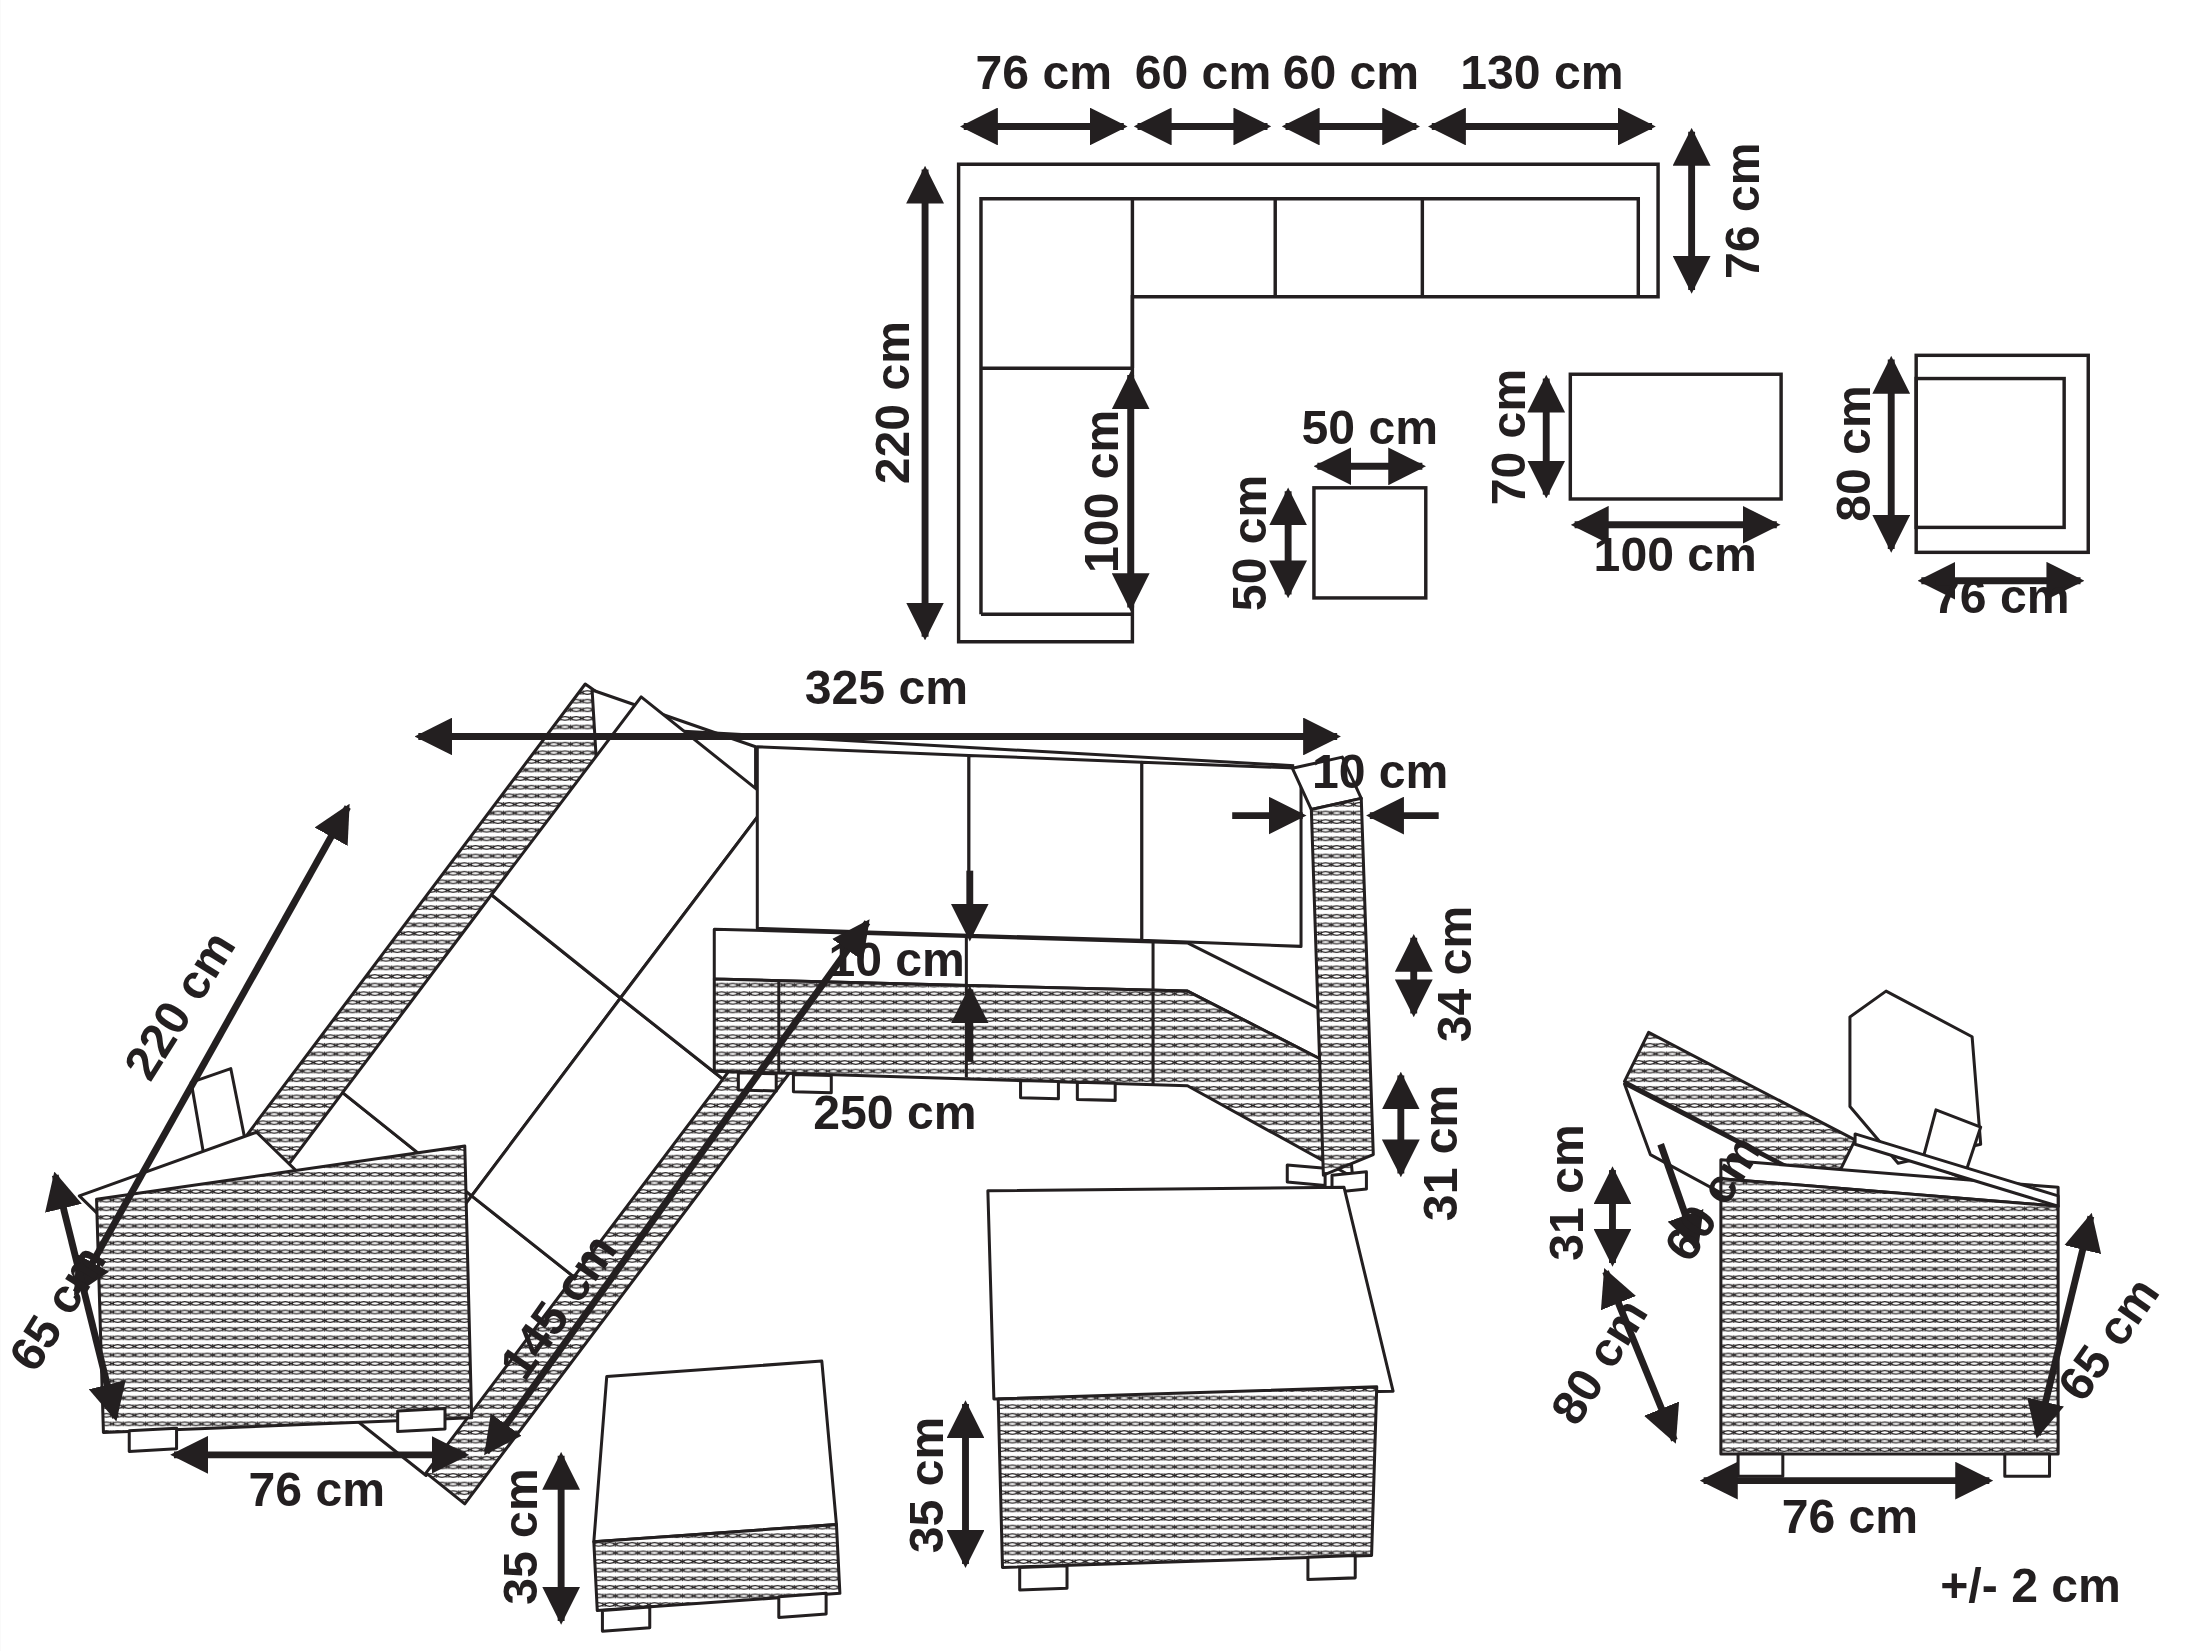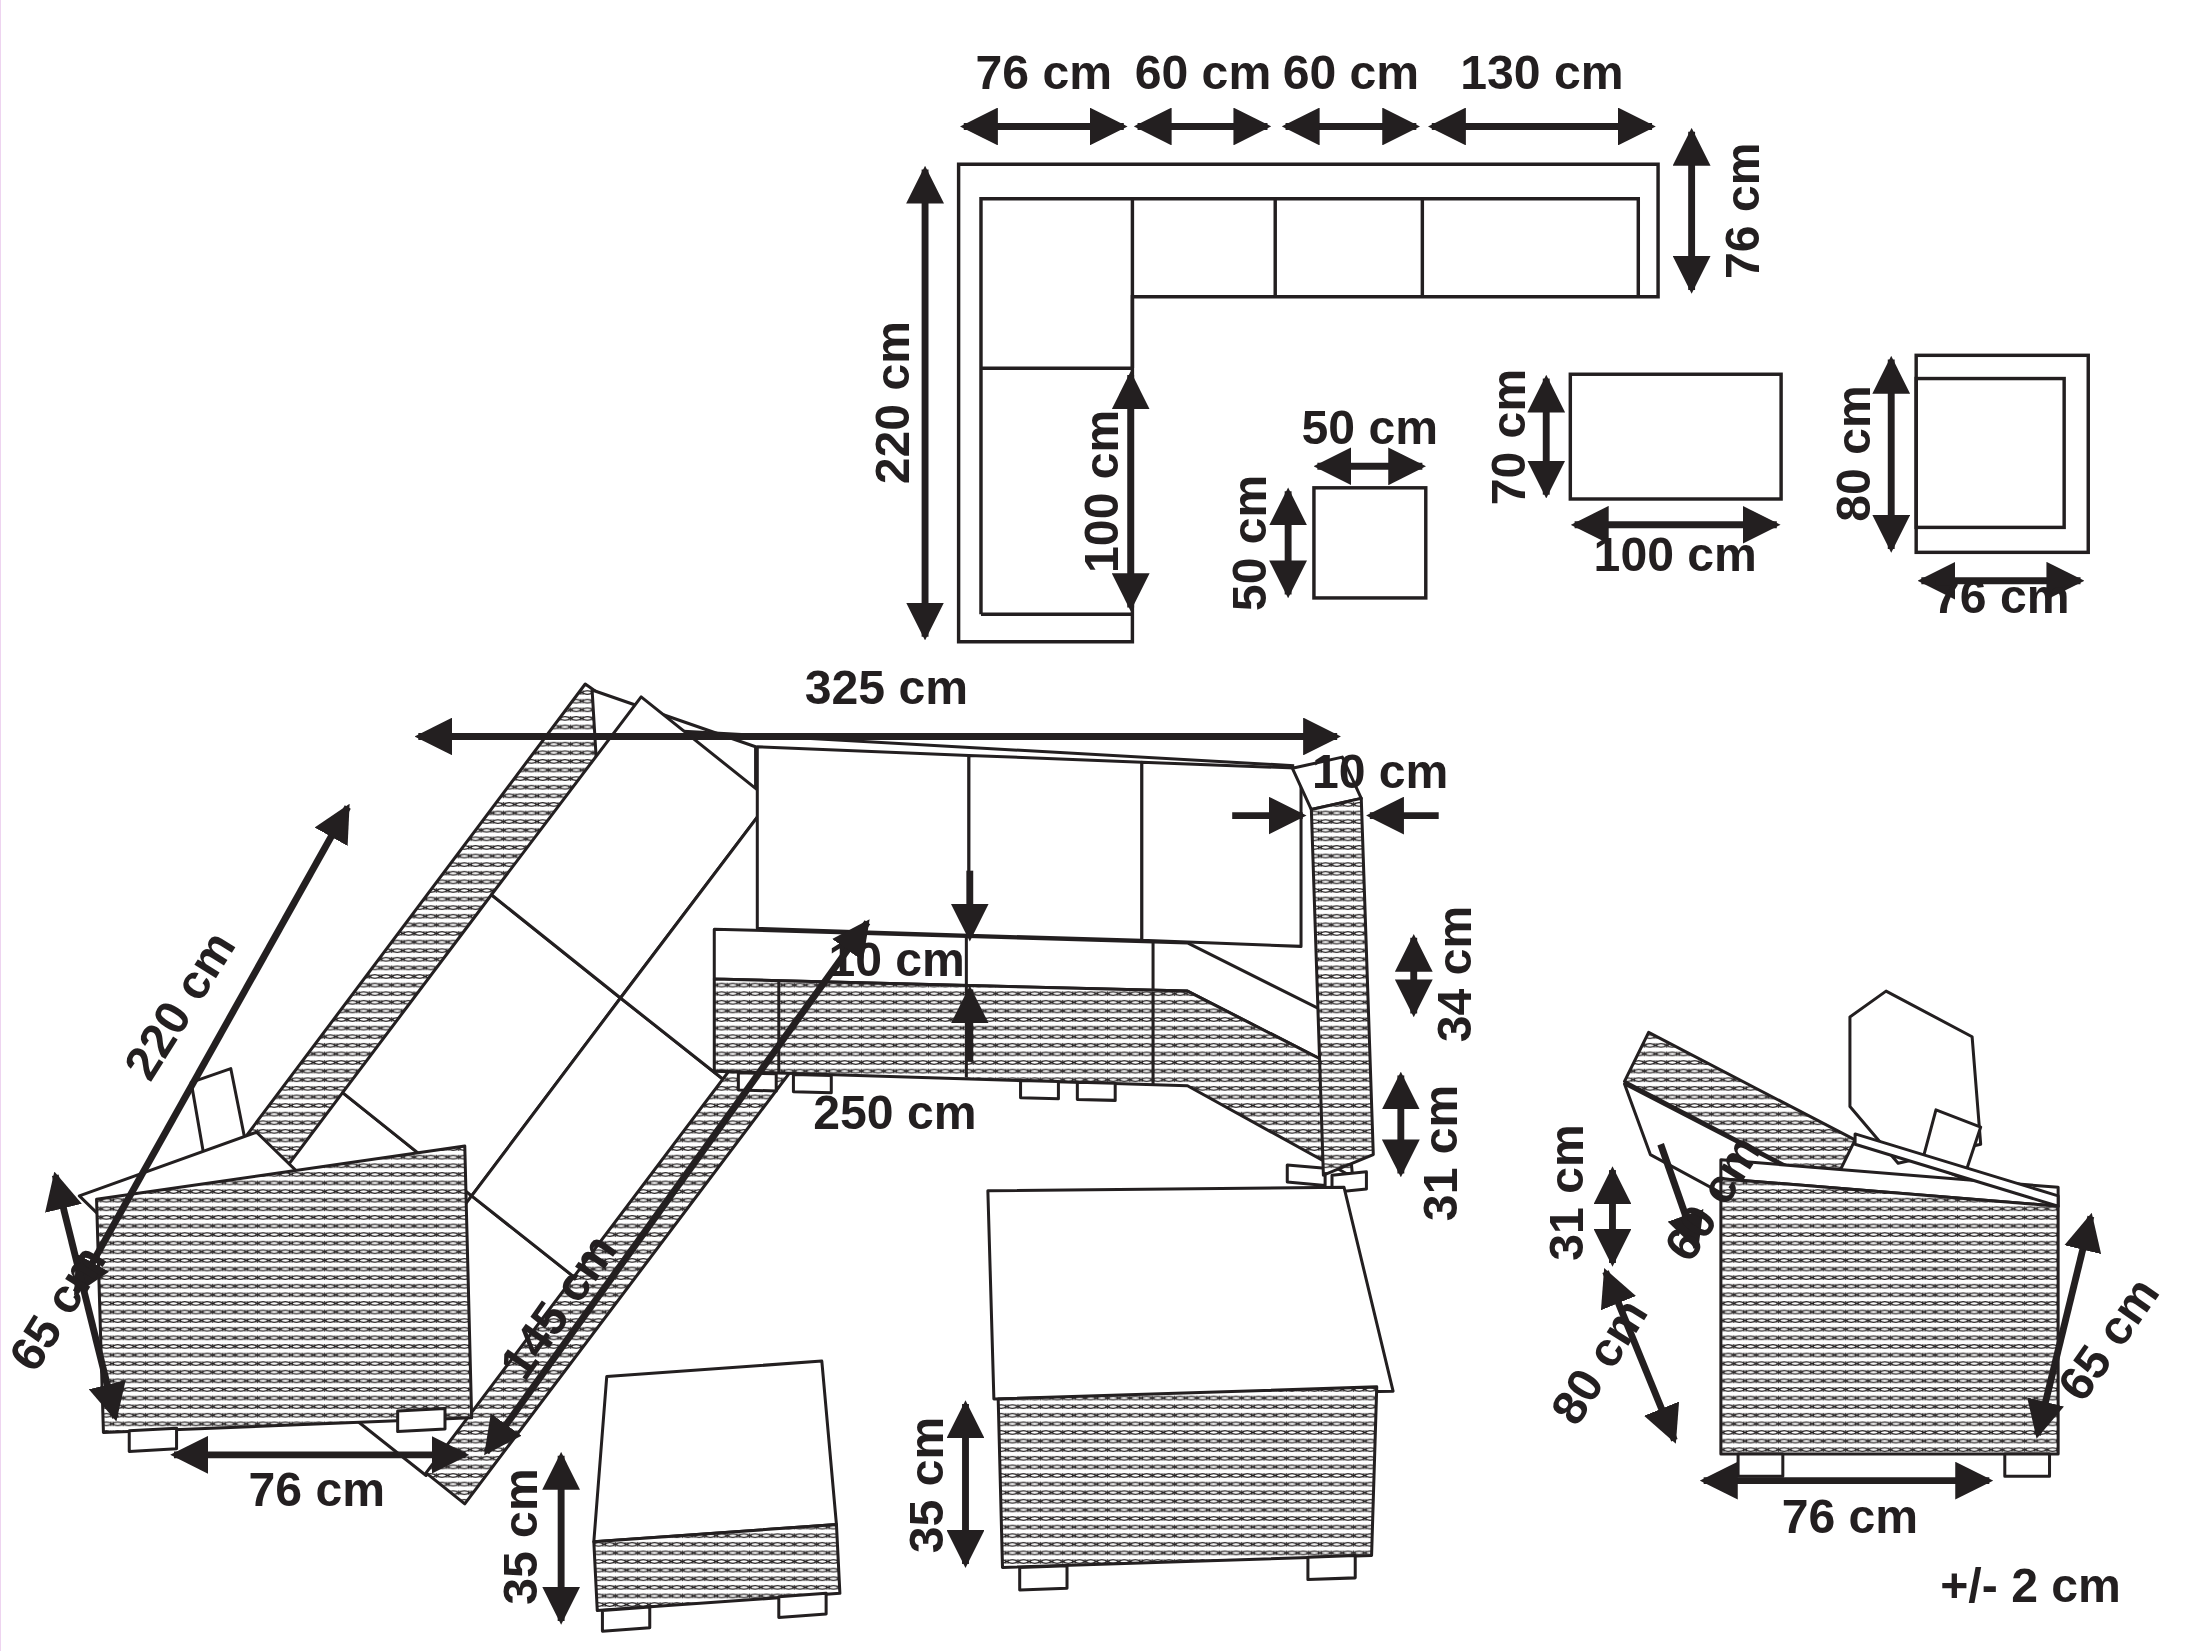--- a/index.html
+++ b/index.html
@@ -1,16 +1,16 @@
 <!DOCTYPE html>
 <html style="font-size:13.8px"><head>
 <meta charset="utf-8">
 <style>
   html,body{margin:0;padding:0;background:#ffffff;}
-  .stage{width:2202px;height:1651px;position:relative;background:#a21caf;}
+  .stage{width:2202px;height:1651px;position:relative;background:#e5e5e5;}
   text{font-family:"Liberation Sans", sans-serif;font-weight:bold;fill:#231f20;}
   .dim{font-size:56px;}
   .tol{font-size:56px;}
   .ln{stroke:#231f20;fill:none;}
   .arrow{stroke:#231f20;stroke-width:8;fill:none;}
   .thin{stroke-width:4;}
   .mid{stroke-width:3.5;}
   .wh{fill:#ffffff;stroke:#231f20;stroke-width:3.5;stroke-linejoin:round;}
   .wk{fill:url(#wk);stroke:#231f20;stroke-width:3.5;stroke-linejoin:round;}
 </style>

